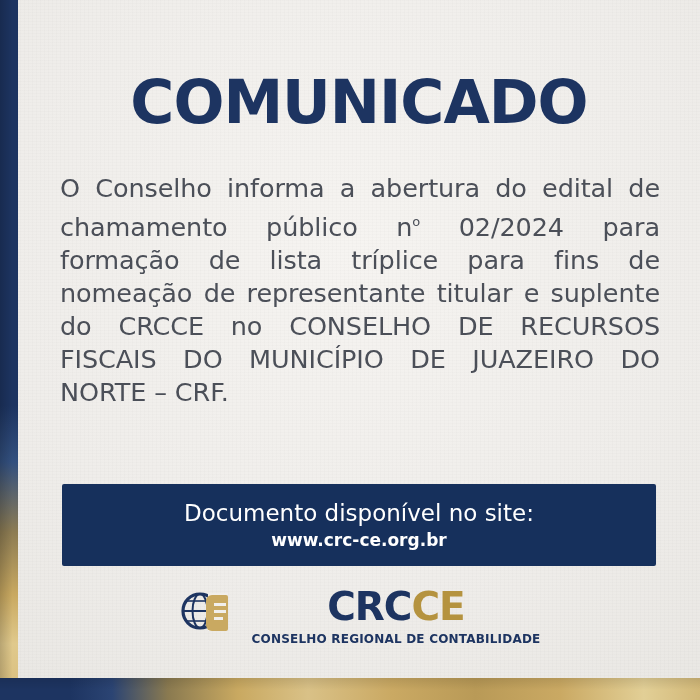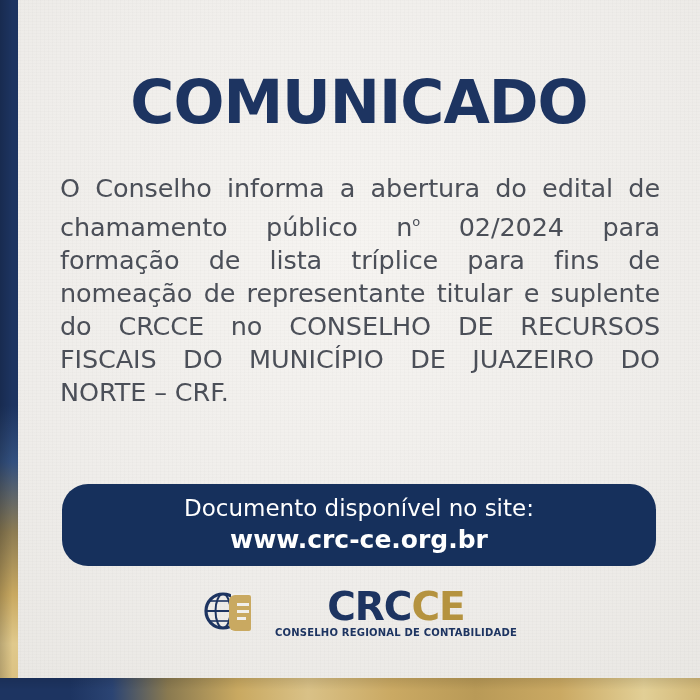--- a/index.html
+++ b/index.html
@@ -129,37 +129,37 @@
     vertical-align: super;
   }
 
   .cta-box {
     position: absolute;
     left: 44px;
     top: 484px;
     width: 594px;
     height: 82px;
     background: #16305c;
-    border-radius: 26px;
+    border-radius: 2px;
     box-sizing: border-box;
     display: flex;
     flex-direction: column;
     align-items: center;
     justify-content: center;
     gap: 2px;
   }
   .cta-line1 {
     color: #ffffff;
     font-size: 23px;
     font-weight: 500;
     line-height: 1.2;
   }
   .cta-line2 {
     color: #ffffff;
-    font-size: 25px;
+    font-size: 17px;
     font-weight: bold;
     line-height: 1.2;
   }
 
   
   .logo {
     position: absolute;
     left: 0;
     top: 585px;
     width: 682px;
@@ -183,23 +183,24 @@
   }
   .logo-crcce {
     font-size: 39px;
     font-weight: bold;
     letter-spacing: -1px;
     line-height: 1;
   }
   .logo-crcce .crc { color: #1d3461; }
   .logo-crcce .ce { color: #b5933f; }
   .logo-sub {
-    font-size: 10px;
+    font-size: 12px;
     color: #1d3461;
     letter-spacing: 0.2px;
+    margin-top: 5px;
     font-weight: bold;
     line-height: 1.35;
     text-align: center;
   }
   .logo-sub .l2 { letter-spacing: 0.6px; }
 </style>
 </head>
 <body>
 
 <div class="poster">

